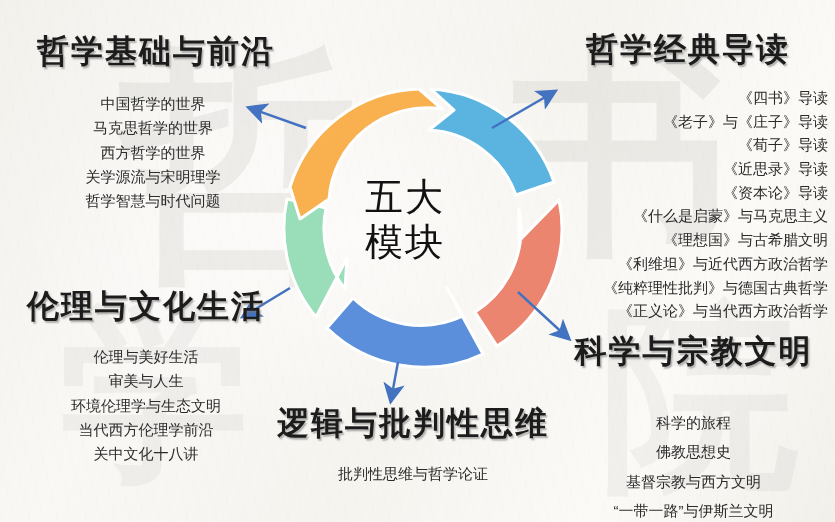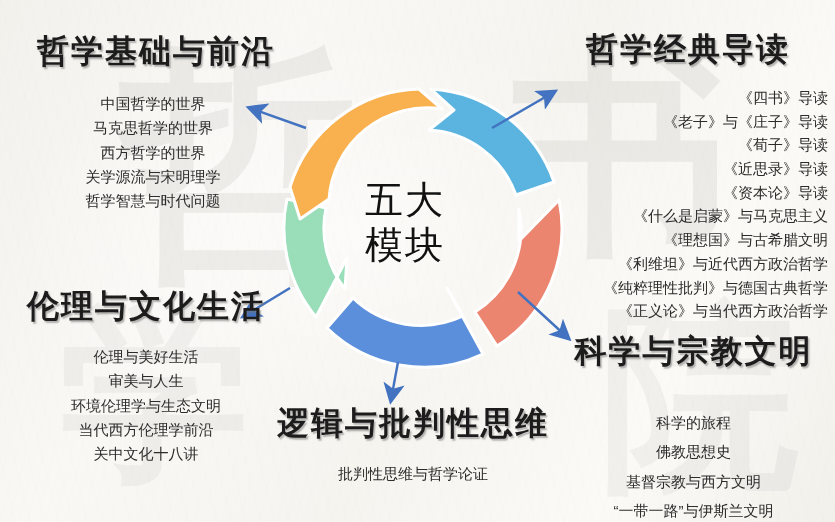--- a/index.html
+++ b/index.html
@@ -100,21 +100,21 @@
     width: 282px;
     height: 300px;
   }
   #wheel svg { display: block; }
   #center-label {
     position: absolute;
     left: 344px;
     top: 178px;
     width: 122px;
     text-align: center;
-    font-family: Liberation Sans, sans-serif;
+    font-family: Liberation Mono, monospace;
     font-size: 38px;
     font-weight: 400;
     line-height: 1.18;
     color: #111;
     letter-spacing: 2px;
   }
   #center-label span { display: block; }
 
   #arrows { position: absolute; inset: 0; pointer-events: none; }
 </style>

